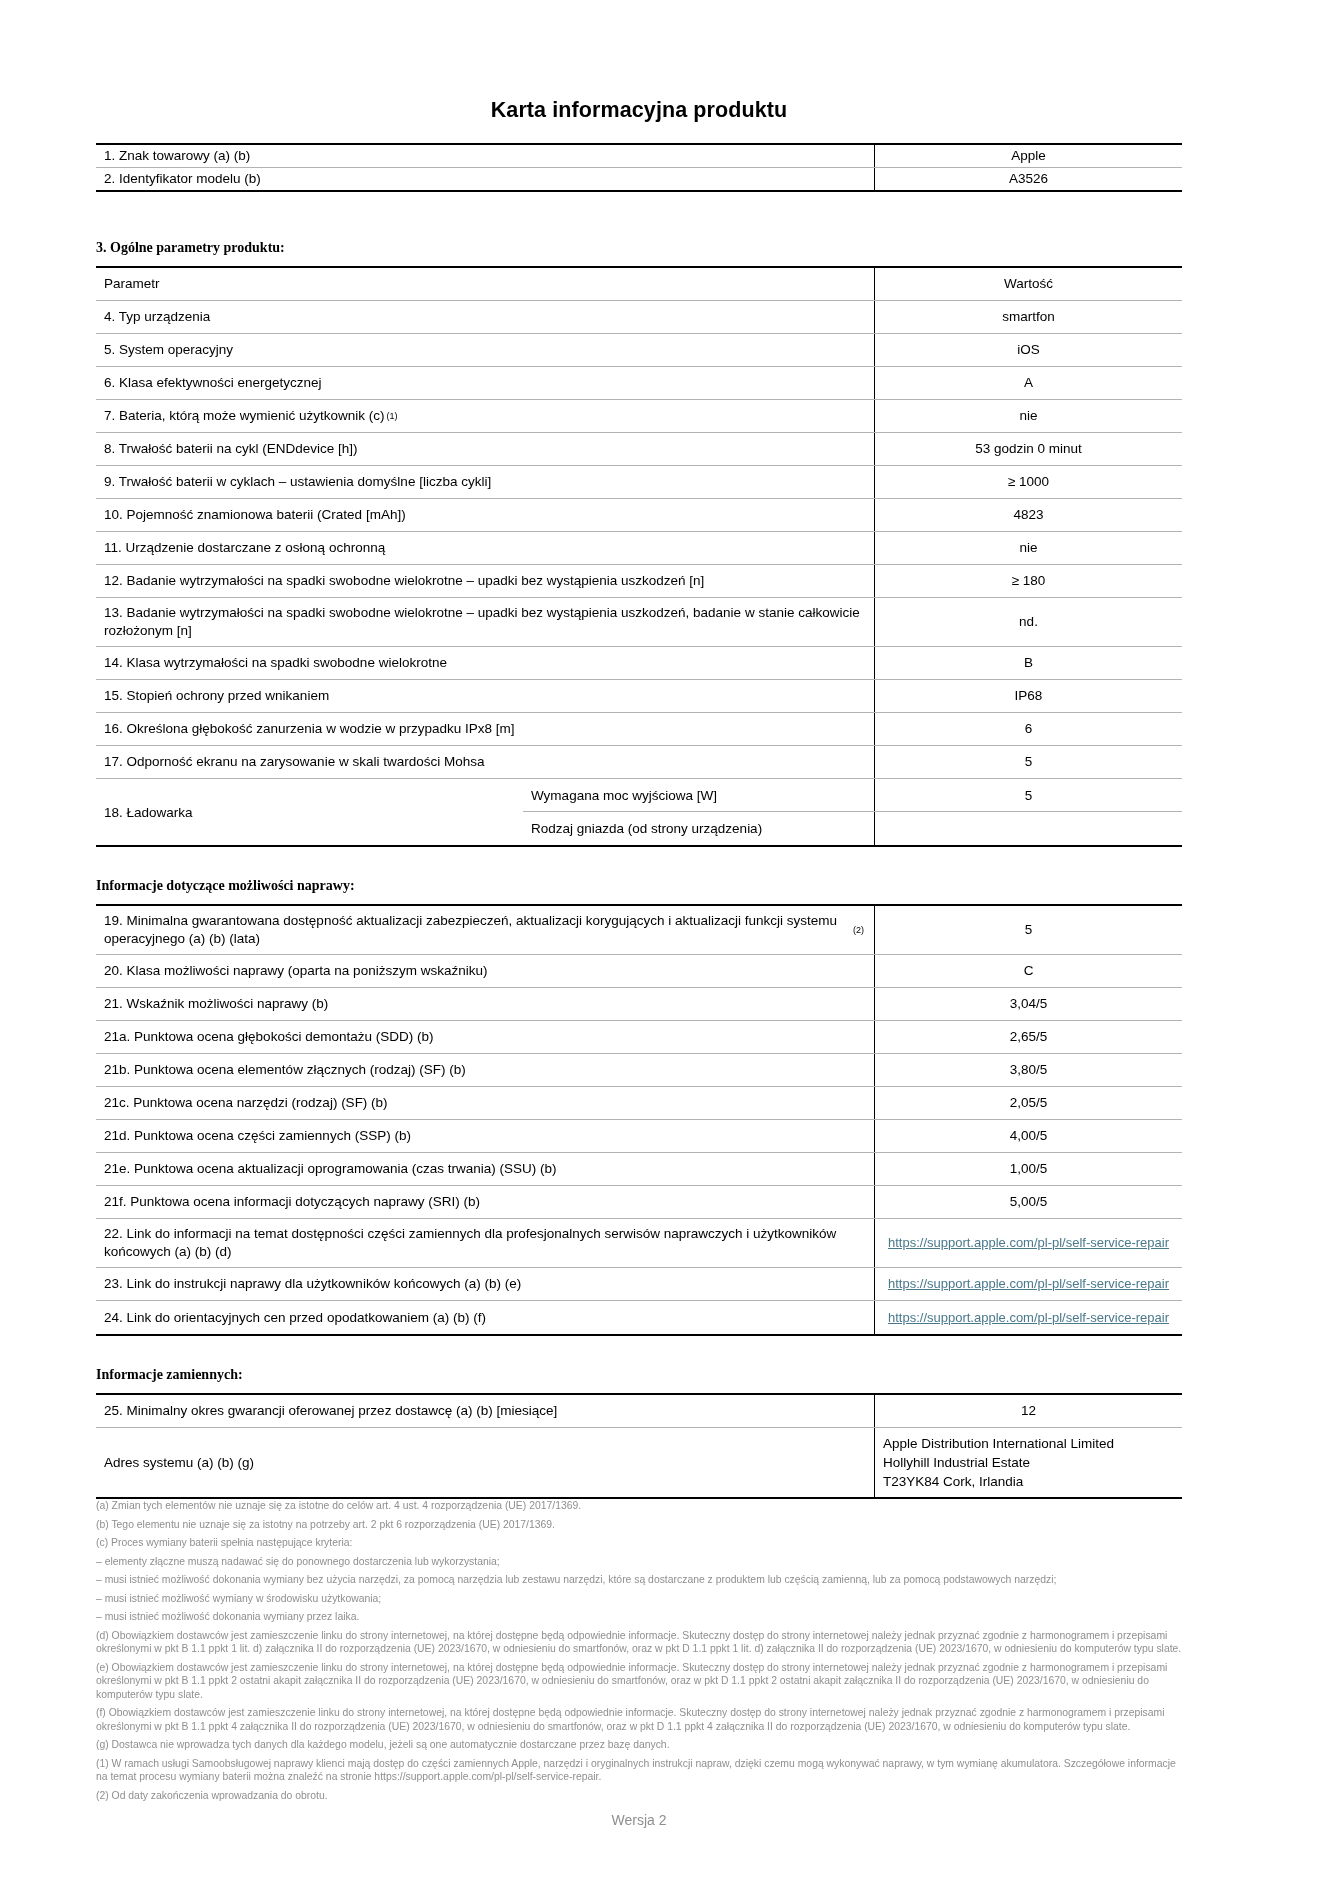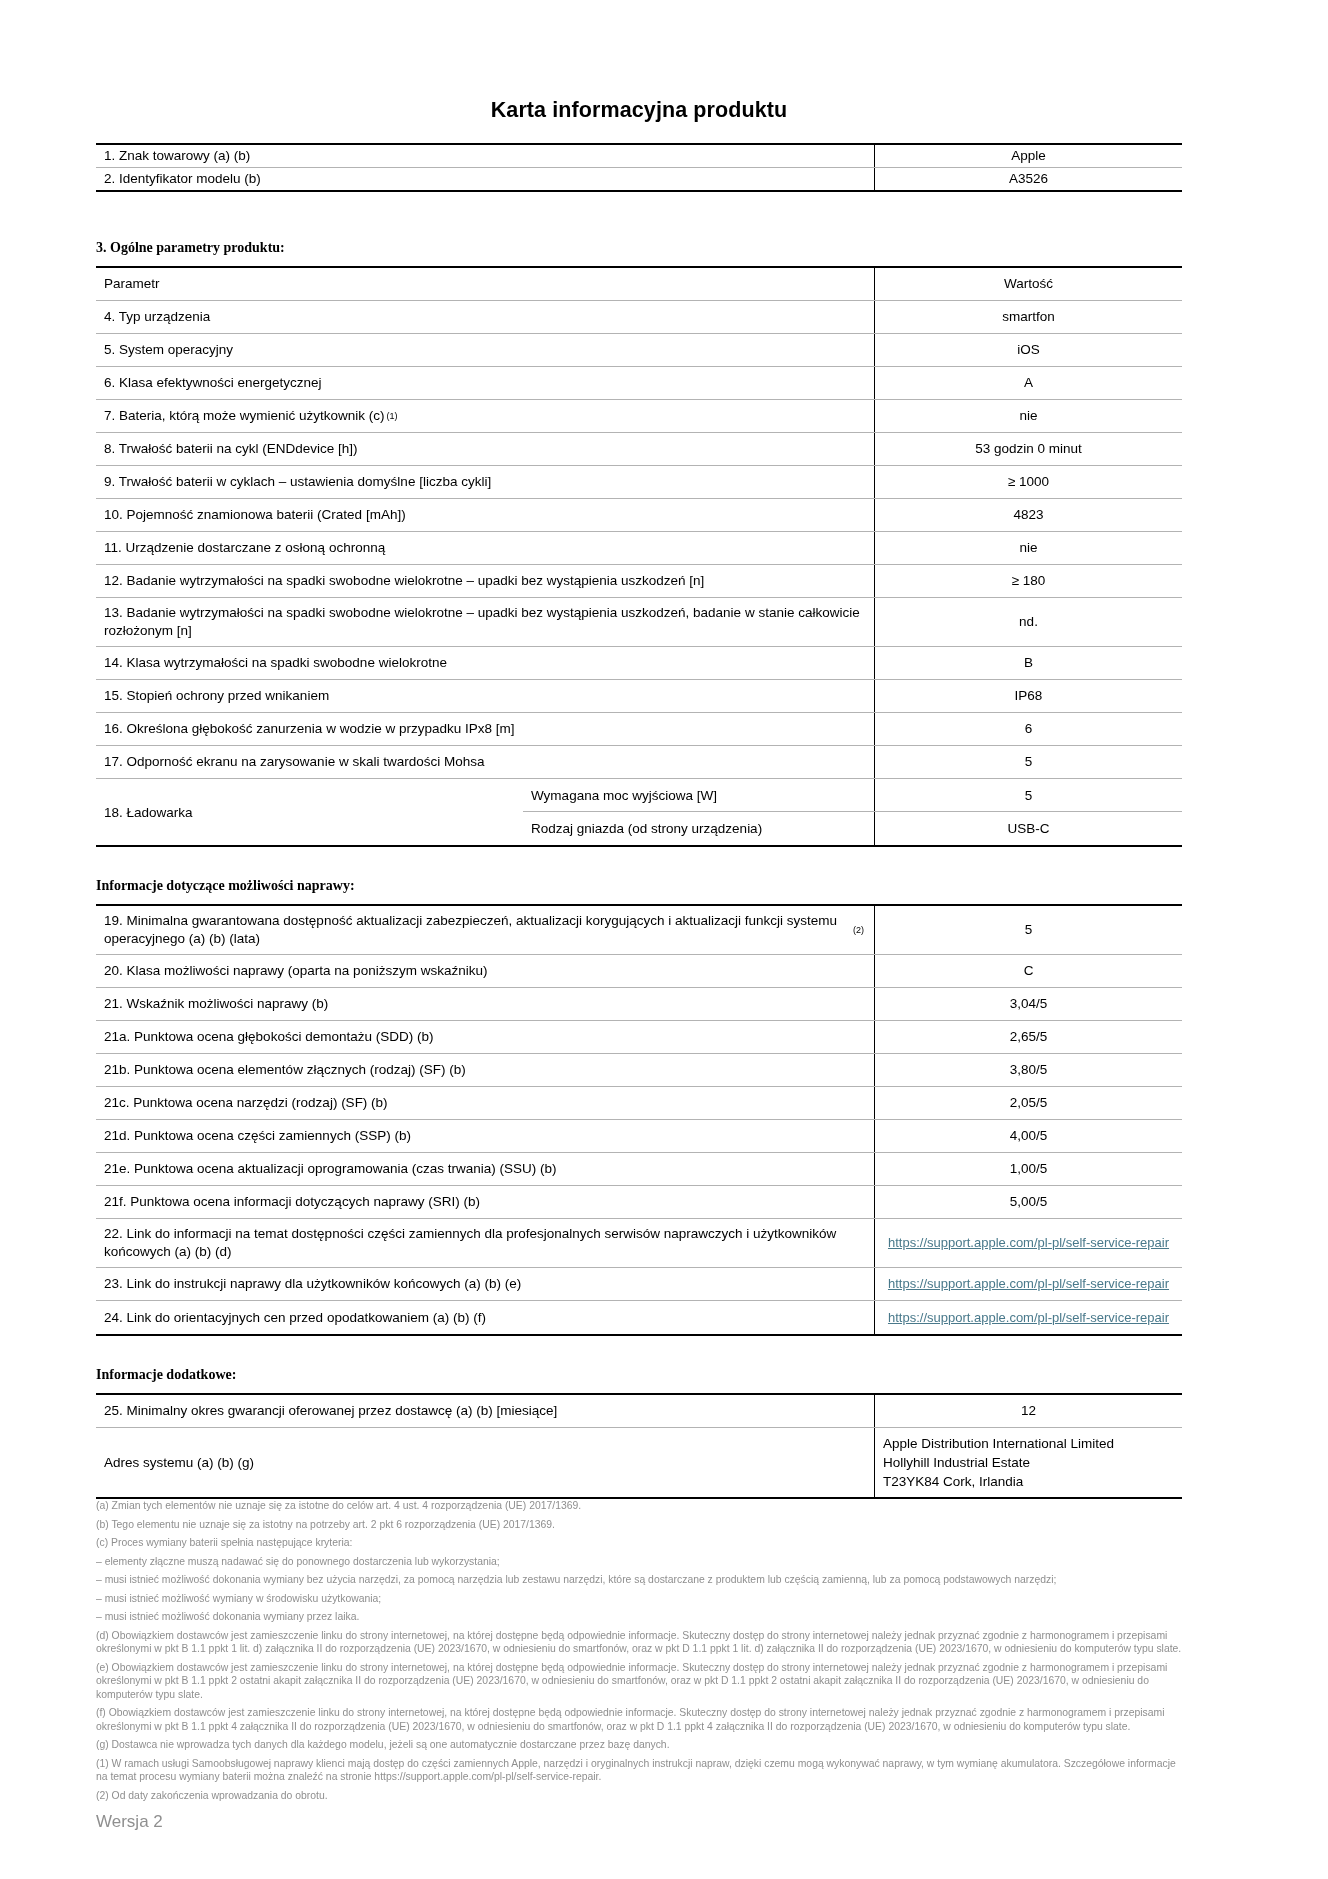--- a/index.html
+++ b/index.html
@@ -130,23 +130,23 @@
   }
   .supplier-row { min-height: 67px; }
   .footnotes {
     color: #8f8f8f;
     font-size: 10.4px;
     line-height: 13.5px;
   }
   .footnotes p { margin: 0 0 5px 0; }
   .version {
     margin-top: 10px;
-    text-align: left;
+    text-align: center;
     color: #8f8f8f;
-    font-size: 17px;
+    font-size: 14px;
   }
 </style>
 </head>
 <body>
 
 <div class="page">
 
   <h1 class="doc-title">Karta informacyjna produktu</h1>
 
   <div class="tbl tbl-compact mt-t1">
@@ -229,21 +229,20 @@
 
     <div class="row">
       <div class="charger-label">18. Ładowarka</div>
       <div class="charger-right">
         <div class="subrow">
           <div class="sub-param">Wymagana moc wyjściowa [W]</div>
           <div class="sub-value">5</div>
         </div>
         <div class="subrow">
           <div class="sub-param">Rodzaj gniazda (od strony urządzenia)</div>
-          <div class="sub-value">USB-C</div>
         </div>
       </div>
     </div>
   </div>
 
   <div class="section-heading mt-h">Informacje dotyczące możliwości naprawy:</div>
 
   <div class="tbl mt-t">
     <div class="row tall">
       <div class="cell-label">
@@ -297,21 +296,21 @@
       </div>
     </div>
     <div class="row">
       <div class="cell-label">24. Link do orientacyjnych cen przed opodatkowaniem (a) (b) (f)</div>
       <div class="cell-value">
         <a class="repair-link" href="#">https://support.apple.com/pl-pl/self-service-repair</a>
       </div>
     </div>
   </div>
 
-  <div class="section-heading mt-h">Informacje dodatkowe:</div>
+  <div class="section-heading mt-h">Informacje zamiennych:</div>
 
   <div class="tbl mt-t">
     <div class="row">
       <div class="cell-label">25. Minimalny okres gwarancji oferowanej przez dostawcę (a) (b) [miesiące]</div>
       <div class="cell-value">12</div>
     </div>
     <div class="row supplier-row">
       <div class="cell-label">Adres systemu (a) (b) (g)</div>
       <div class="supplier-address">
         <div>Apple Distribution International Limited</div>

